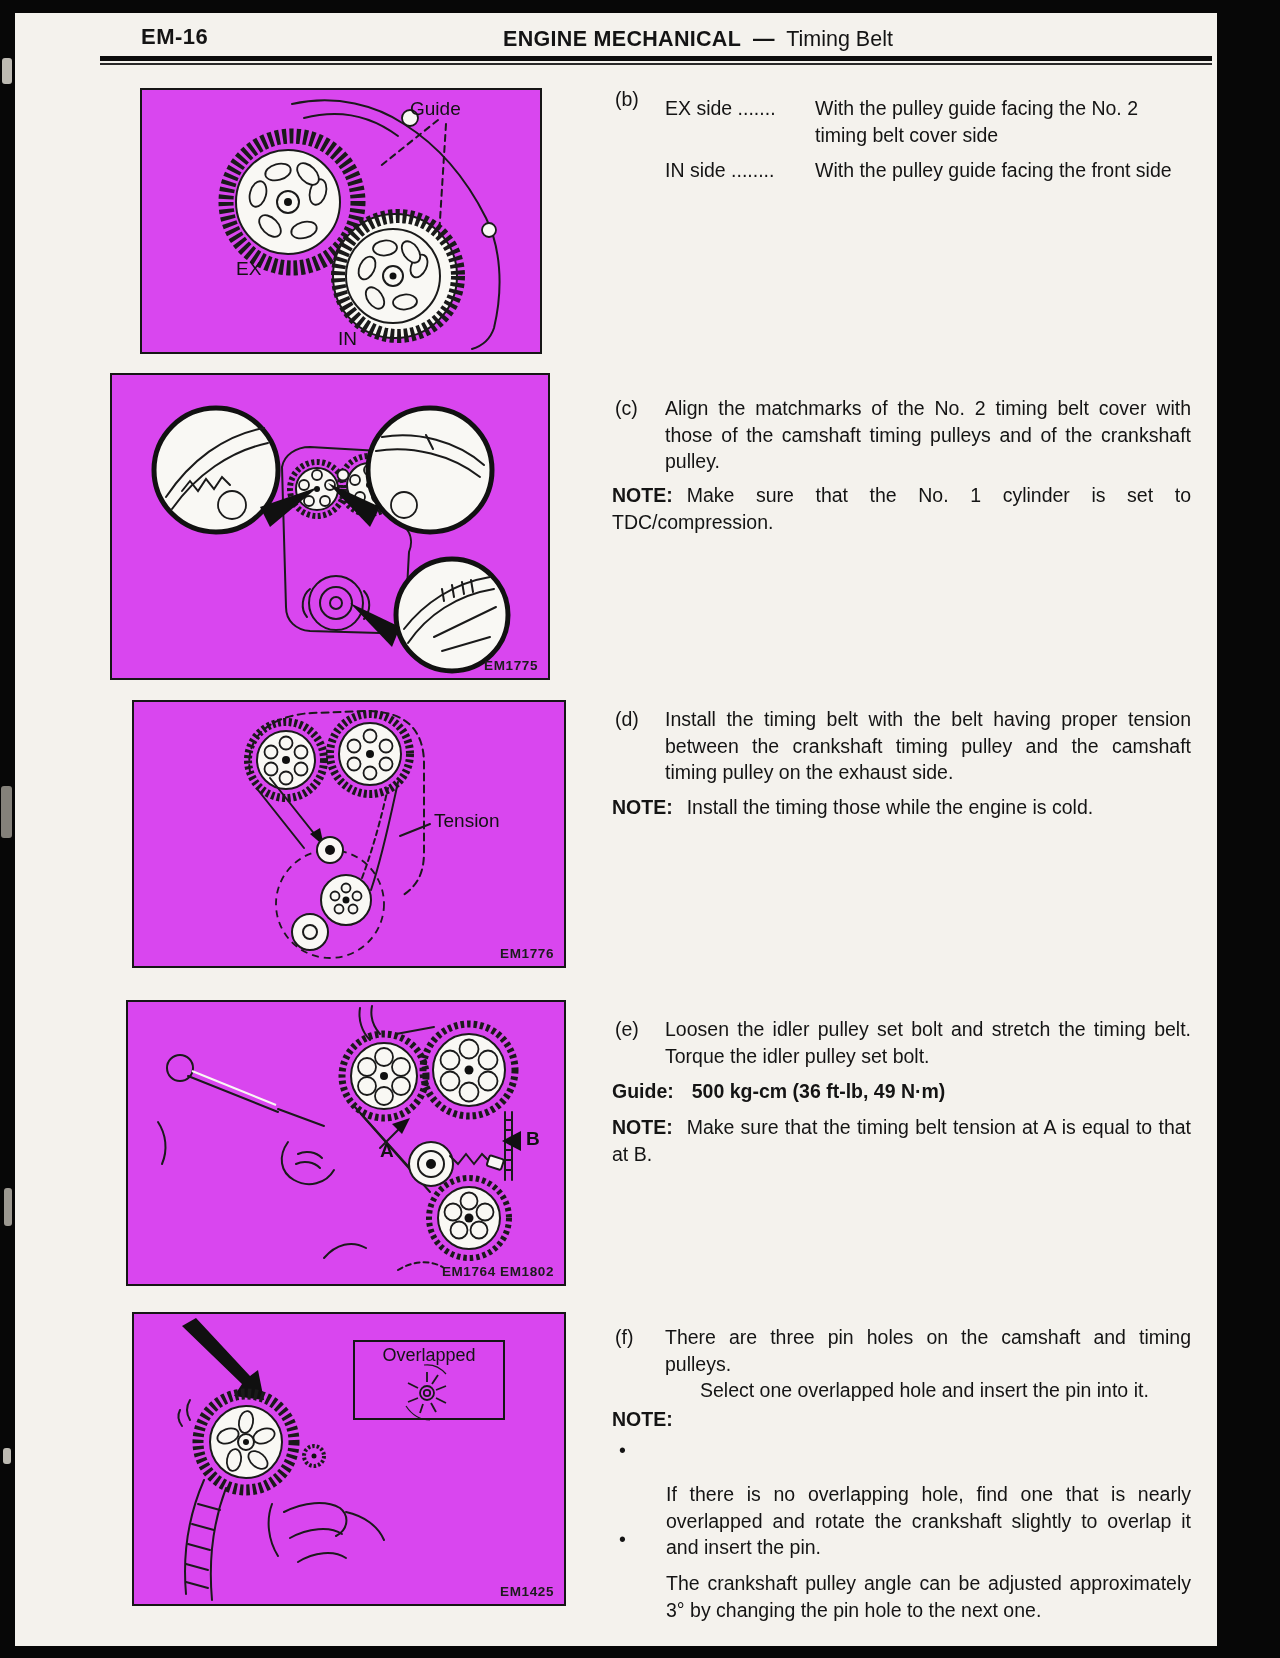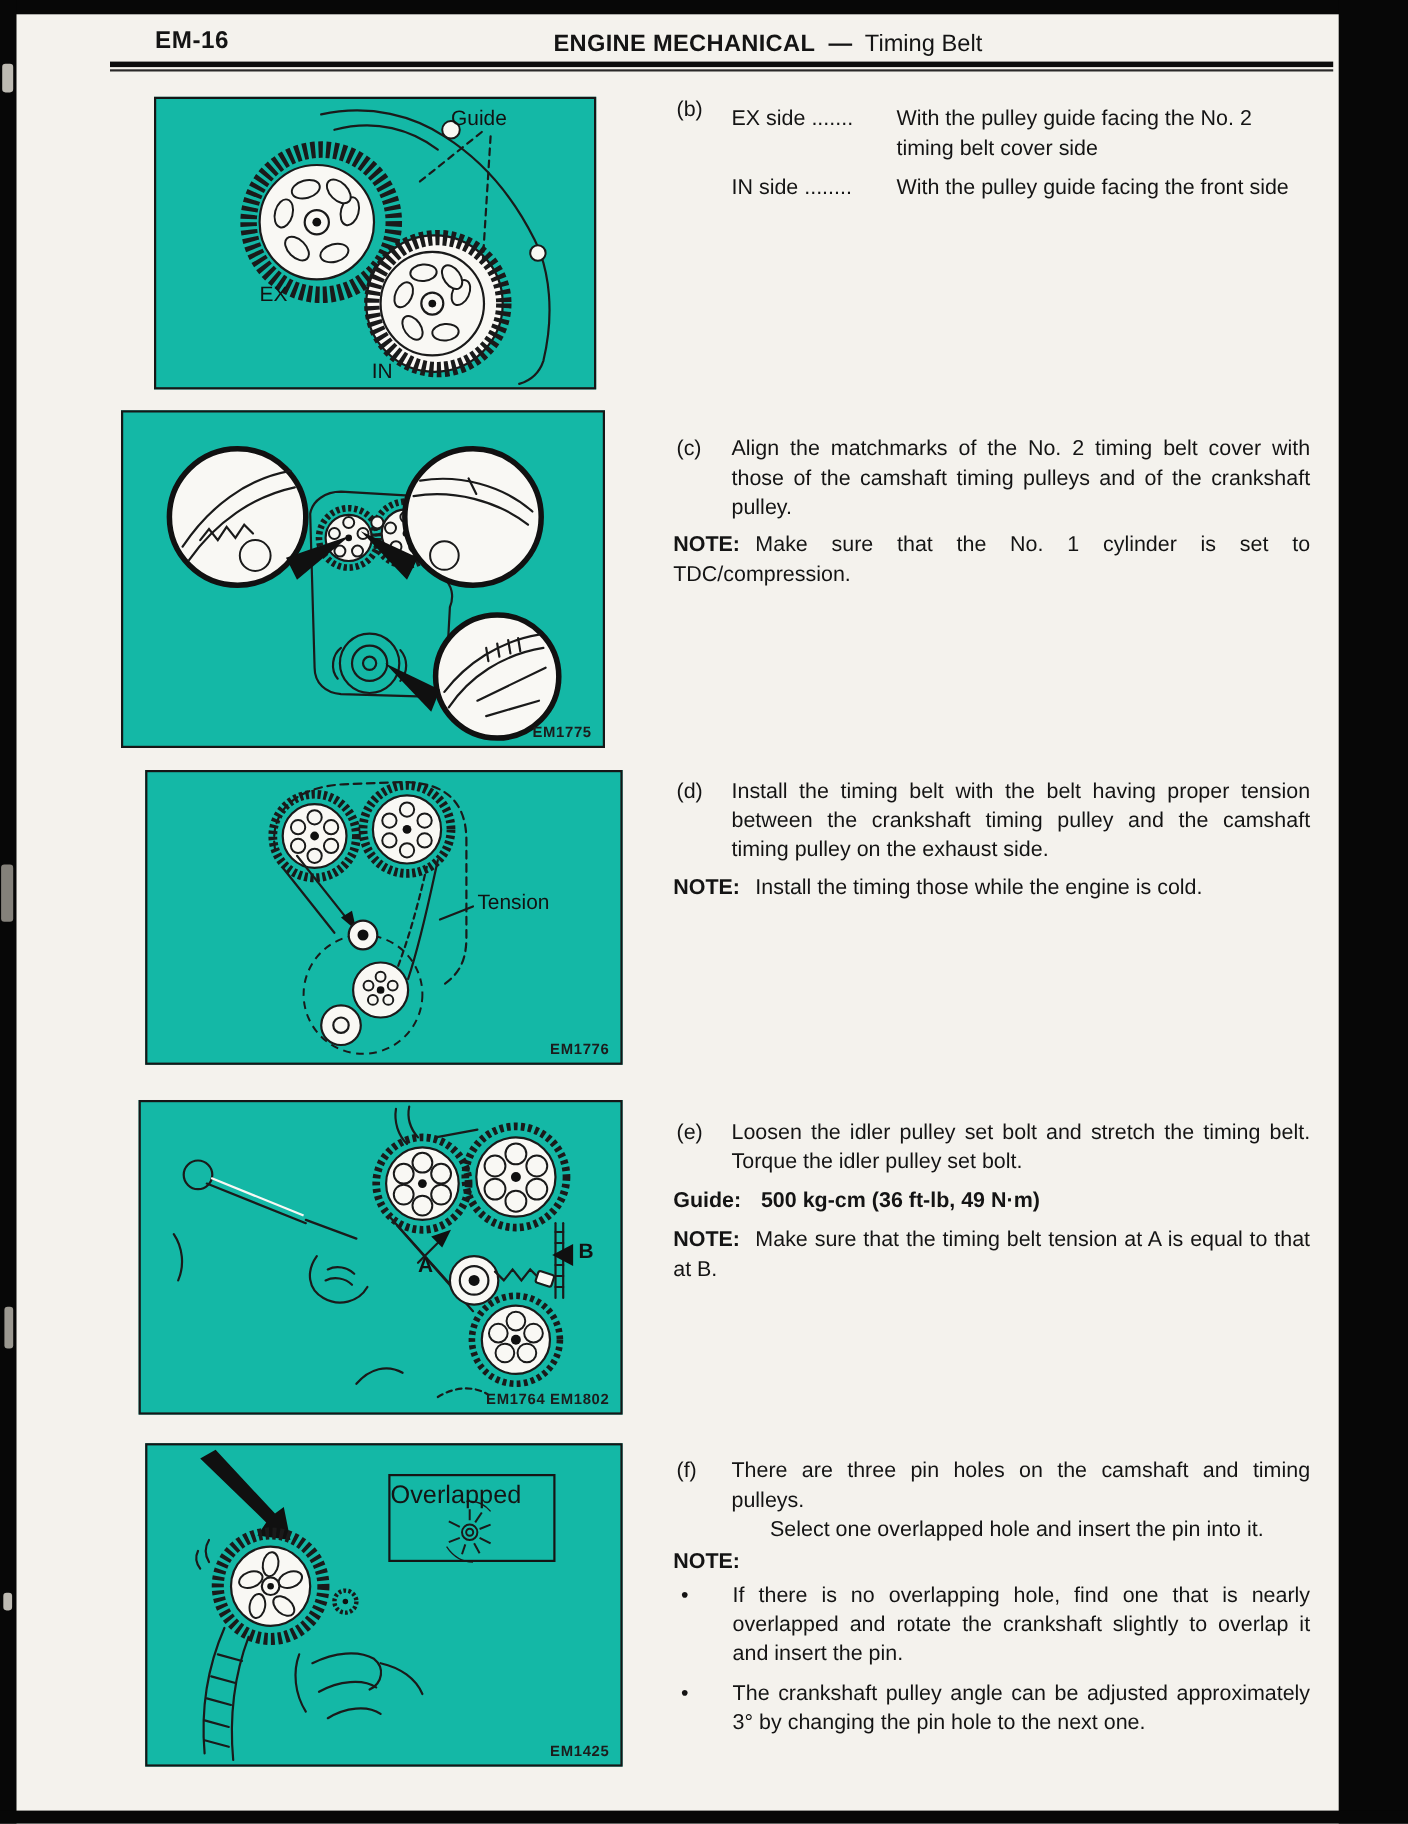--- a/index.html
+++ b/index.html
@@ -19,46 +19,46 @@
 
   
   #page-code{position:absolute;left:141px;top:24px;font-size:22px;font-weight:bold;letter-spacing:.5px;}
   #doc-title{position:absolute;left:468px;top:27px;width:460px;text-align:center;font-size:21.5px;white-space:nowrap;}
   #doc-title .sec{font-weight:bold;letter-spacing:.3px;}
   #doc-title .sep{font-weight:bold;margin:0 6px;}
   #header-rule{position:absolute;left:100px;top:56px;width:1112px;height:5px;background:#0c0c0c;}
   #header-rule2{position:absolute;left:100px;top:63px;width:1112px;height:2px;background:#2a2a2a;}
 
   
-  .figbox{position:absolute;border:2.5px solid #161616;background:#14b8a6;}
+  .figbox{position:absolute;border:2.5px solid #161616;background:#d946ef;}
   .figbox svg{position:absolute;left:0;top:0;}
   .figlabel{position:absolute;font-size:19px;color:#121212;}
   .figcode{position:absolute;right:10px;bottom:5px;font-size:13.5px;font-weight:600;letter-spacing:.6px;color:#1c1c1c;}
   .inset{position:absolute;border:2.5px solid #151515;background:transparent;}
-  .inset .title{display:block;text-align:left;margin-top:3px;font-size:23px;}
+  .inset .title{display:block;text-align:center;margin-top:3px;font-size:18px;}
 
   svg .ln{fill:none;stroke:#1a1a1a;stroke-width:2;stroke-linecap:round;}
   svg .face{fill:#f9f8f4;stroke:#1a1a1a;stroke-width:2;}
   svg .hole{fill:#f9f8f4;stroke:#1a1a1a;stroke-width:1.8;}
   svg .blk{fill:#101010;stroke:none;}
 
   
   .step{position:absolute;left:615px;width:576px;display:flex;font-size:19.5px;line-height:26.5px;}
   .step .lbl{flex:0 0 50px;}
   .step .body{flex:1;text-align:justify;}
   .subrow{display:flex;margin-top:9px;}
   .subrow .term{flex:0 0 150px;white-space:nowrap;}
   .subrow .desc{flex:1;text-align:left;}
   .notep{position:absolute;left:612px;width:579px;font-size:19.5px;line-height:26.5px;text-align:justify;}
   .notep b{font-weight:bold;margin-right:14px;}
   .torq{position:absolute;left:612px;width:579px;font-size:19.5px;font-weight:bold;}
   .torq .val{margin-left:18px;}
   .bullet{position:absolute;left:615px;width:576px;display:flex;font-size:19.5px;line-height:26.5px;}
   .bullet .dot{flex:0 0 47px;padding-left:4px;}
-  .bullet .btxt{flex:1;text-align:justify;}
+  .bullet .btxt{flex:1;text-align:justify;margin-top:44px;}
 </style>
 </head>
 <body>
 
 <div class="band" id="band-top"></div>
 <div class="band" id="band-left"></div>
 <div class="band" id="band-right"></div>
 <div class="band" id="band-bottom"></div>
 <div class="speck" style="left:2px;top:58px;width:10px;height:26px;"></div>
 <div class="speck" style="left:1px;top:786px;width:11px;height:52px;background:#9a968e;"></div>

